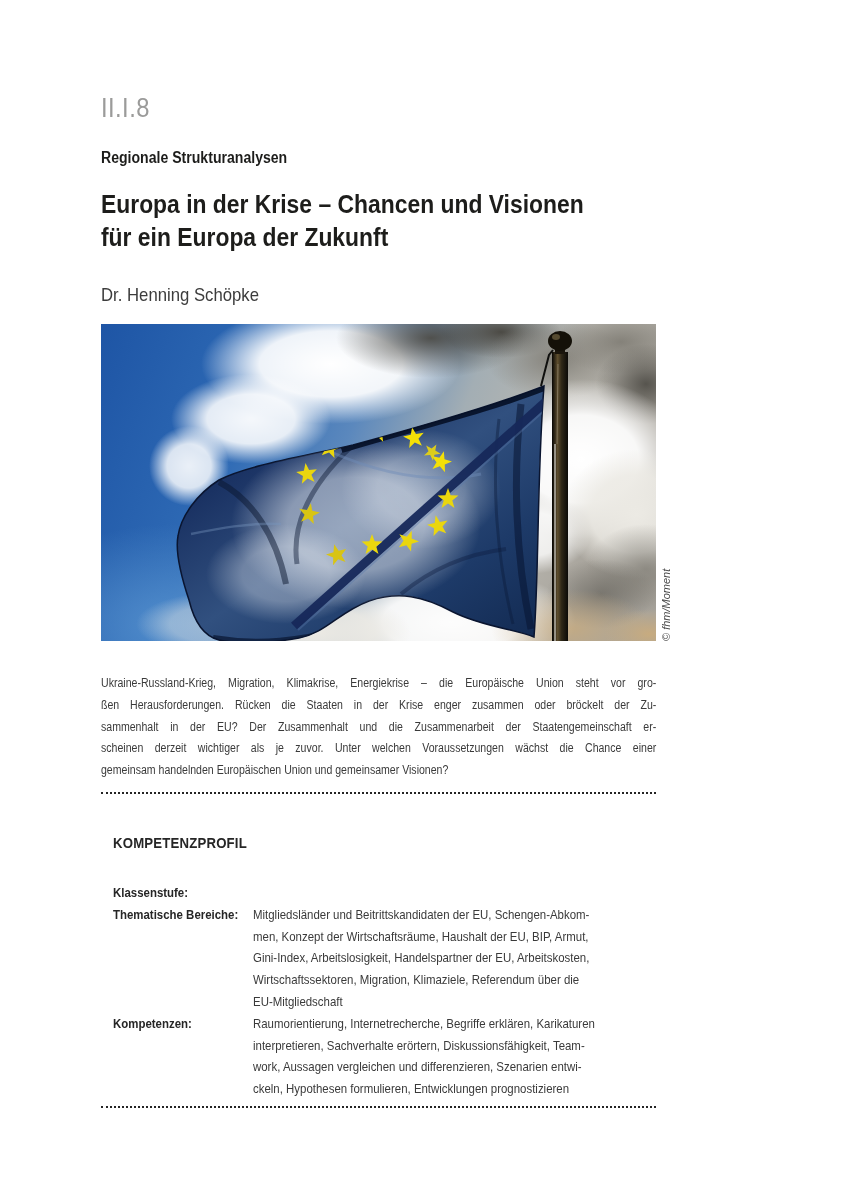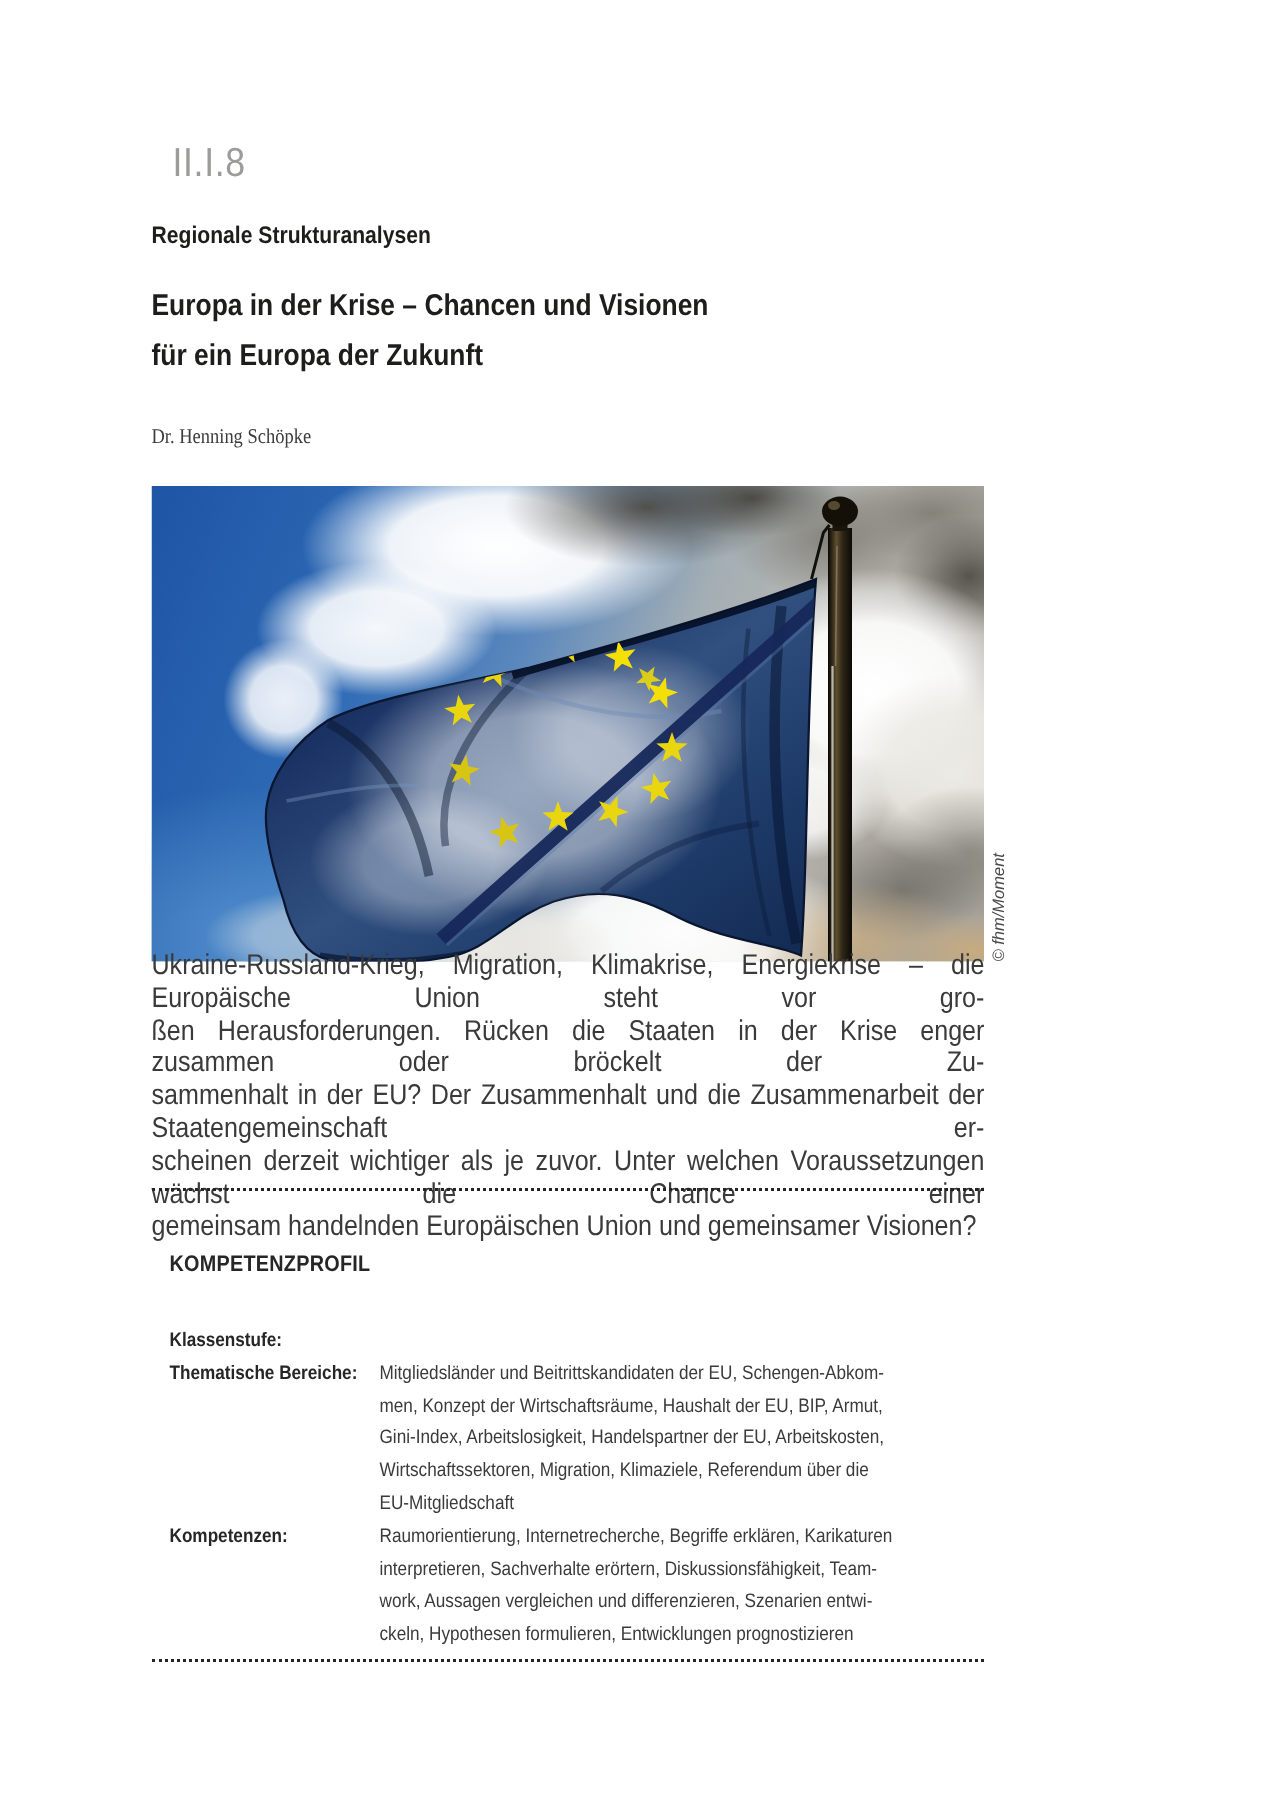--- a/index.html
+++ b/index.html
@@ -3,30 +3,30 @@
 <meta charset="utf-8">
 <style>
   html,body{margin:0;padding:0;background:#ffffff;}
   .page{
     position:relative;width:848px;height:1200px;background:#ffffff;overflow:hidden;
     font-family:"Liberation Sans",sans-serif;color:#3a3a3a;
   }
   .abs{position:absolute;}
   
   .cond{transform:scaleX(0.88);transform-origin:0 0;}
-  .code{left:115px;top:93px;font-size:27px;line-height:31px;color:#9b9b9a;letter-spacing:.5px;}
+  .code{left:101px;top:93px;font-size:27px;line-height:31px;color:#9b9b9a;letter-spacing:.5px;}
   .series{left:101px;top:146px;font-size:16px;line-height:24px;font-weight:700;color:#1d1d1b;width:455px;}
-  .title{left:101px;top:188px;font-size:20px;line-height:33px;font-weight:700;color:#1d1d1b;width:640px;}
-  .author{left:101px;top:284px;font-size:14px;color:#3c3c3c;width:340px;font-family:Liberation Serif, serif;}
+  .title{left:101px;top:188px;font-size:26px;line-height:33px;font-weight:700;color:#1d1d1b;width:640px;}
+  .author{left:101px;top:284px;font-size:19px;color:#3c3c3c;width:340px;}
   .photo{left:101px;top:324px;width:555px;height:317px;display:block;}
   .credit{
     left:660px;top:641px;width:82px;font-size:11px;font-style:italic;color:#4a4a4a;
     transform:rotate(-90deg);transform-origin:0 0;text-align:left;white-space:nowrap;
   }
-  .intro{left:101px;top:633px;width:631px;font-size:19px;line-height:21.8px;color:#3a3a3a;}
+  .intro{left:101px;top:673px;width:631px;font-size:12px;line-height:21.8px;color:#3a3a3a;}
   .intro .jline{text-align:justify;text-align-last:justify;}
   .intro .lline{text-align:left;}
   .rule{left:101px;width:555px;height:0;border-top:2px dotted #242424;}
   .rule1{top:792px;}
   .rule2{top:1106px;}
   .kheading{left:113px;top:813px;font-size:15px;font-weight:700;color:#262626;width:300px;letter-spacing:.2px;margin-top:21px;}
   .kprofil{left:113px;top:840px;width:543px;font-size:13px;line-height:21.8px;margin-top:42px;}
   .krow{display:flex;align-items:flex-start;}
   .klabel{flex:none;width:140px;font-weight:700;color:#262626;}
   .klabel .cond{width:159px;}

